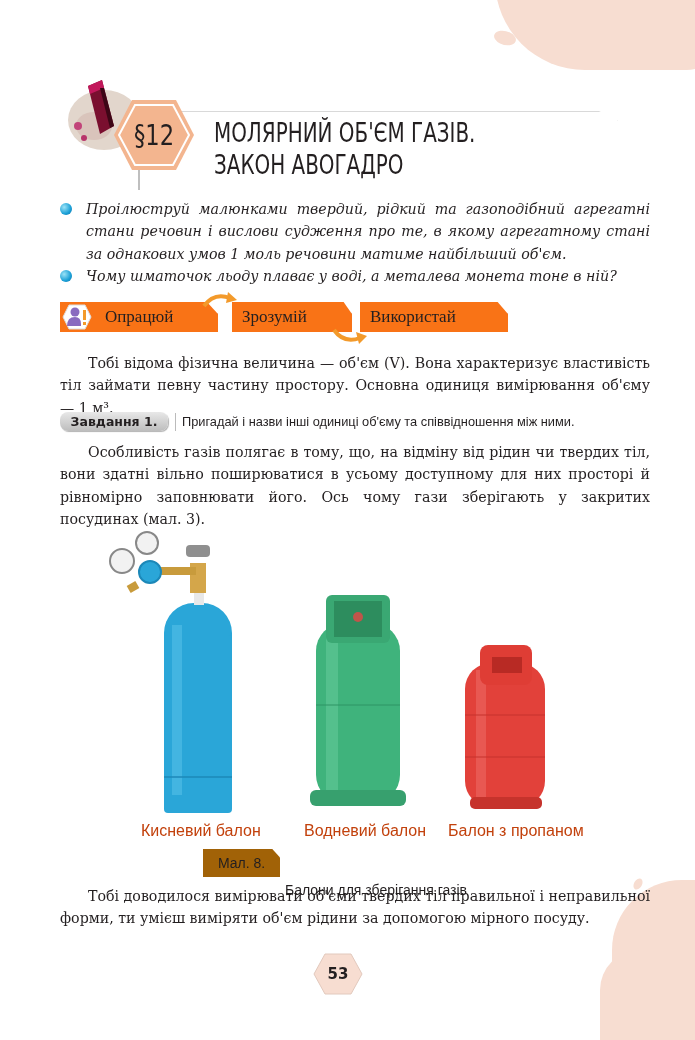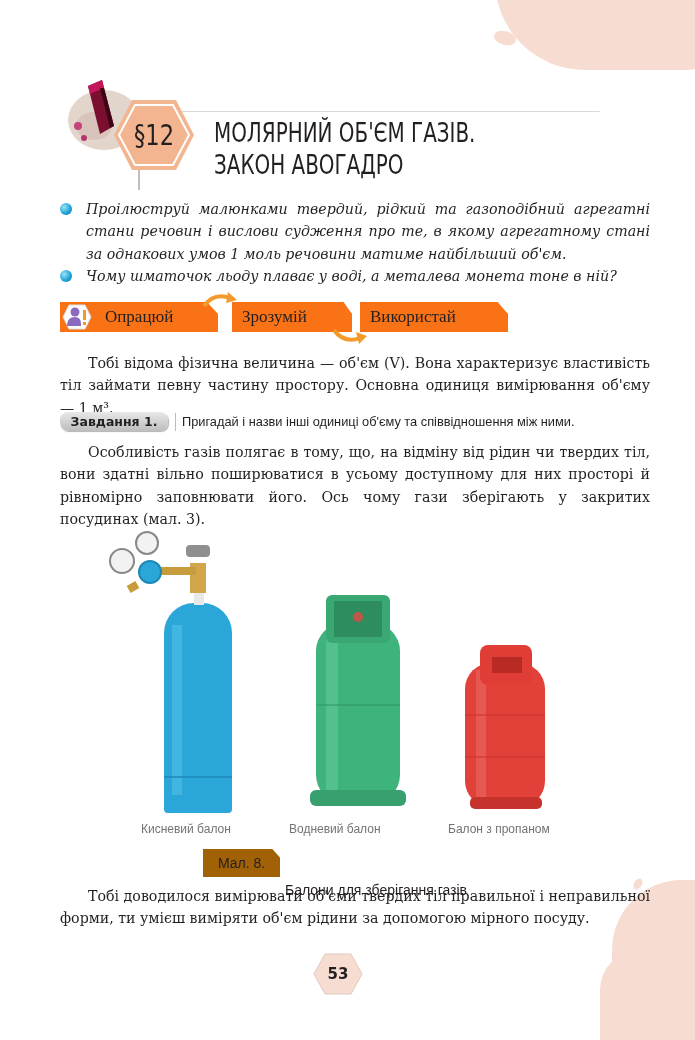--- a/index.html
+++ b/index.html
@@ -26,21 +26,21 @@
   .arrow{position:absolute;}
 
   .para{position:absolute;left:60px;width:590px;font-size:14.2px;line-height:22.4px;text-align:justify;}
   .para .indent{display:inline-block;width:28px;}
 
   .task{position:absolute;left:60px;top:411px;width:600px;height:22px;}
   .task-label{position:absolute;left:0;top:1px;width:108px;height:19px;background:linear-gradient(#e8e8e8,#bdbdbd);font-family:"DejaVu Sans",sans-serif;font-weight:bold;font-size:12.5px;line-height:19px;text-align:center;color:#231f20;box-shadow:1px 1px 1px rgba(0,0,0,0.3);border-radius:8px;}
   .task-text{position:absolute;left:115px;top:2px;font-family:"Liberation Sans",sans-serif;font-size:12.8px;line-height:18px;color:#231f20;border-left:1px solid #bbb;padding-left:6px;}
 
   .figure{position:absolute;left:100px;top:525px;width:500px;height:300px;}
-  .captions{position:absolute;top:822px;font-family:"Liberation Sans",sans-serif;font-size:12px;color:#737373;}
+  .captions{position:absolute;top:822px;font-family:"Liberation Sans",sans-serif;font-size:16px;color:#c2410c;}
   .fig-cap{position:absolute;left:203px;top:849px;height:28px;}
   .fig-cap-label{position:absolute;left:0;top:0;width:77px;height:28px;background:#a16207;font-family:"Liberation Sans",sans-serif;font-size:14px;line-height:28px;text-align:center;clip-path:polygon(0 0,90% 0,100% 30%,100% 100%,0 100%);}
   .fig-cap-text{position:absolute;left:82px;top:0;white-space:nowrap;font-family:"Liberation Sans",sans-serif;font-size:14px;line-height:28px;margin-top:27px;}
 
   .page-num-hex{position:absolute;left:313px;top:952px;width:50px;height:44px;}
   .page-num{position:absolute;left:313px;top:952px;width:50px;height:44px;display:flex;align-items:center;justify-content:center;font-family:"DejaVu Sans",sans-serif;font-weight:bold;font-size:15px;color:#231f20;}
 </style>
 </head>
 <body>
 
@@ -156,21 +156,21 @@
     <rect x="376" y="145" width="10" height="130" fill="#f07670" opacity="0.45"></rect>
     <rect x="380" y="120" width="52" height="40" rx="8" fill="#df3d35"></rect>
     <rect x="392" y="132" width="30" height="16" fill="#b82a24"></rect>
     <rect x="370" y="272" width="72" height="12" rx="5" fill="#c6332c"></rect>
     <line x1="365" y1="190" x2="445" y2="190" stroke="#c6332c" stroke-width="1"></line>
     <line x1="365" y1="232" x2="445" y2="232" stroke="#c6332c" stroke-width="1"></line>
   </g>
 </svg>
 
 <div class="captions" style="left:141px;">Кисневий балон</div>
-<div class="captions" style="left:289px;">Водневий балон</div>
+<div class="captions" style="left:304px;">Водневий балон</div>
 <div class="captions" style="left:448px;">Балон з пропаном</div>
 
 <div class="fig-cap">
   <div class="fig-cap-label">Мал. 8.</div>
   <div class="fig-cap-text">Балони для зберігання газів</div>
 </div>
 
 <div class="para" style="top:885px;">
   <span class="indent"></span><span>Тобі доводилося вимірювати об'єми твердих тіл правильної і неправильної форми, ти умієш виміряти об'єм рідини за допомогою мірного посуду.</span>
 </div>

